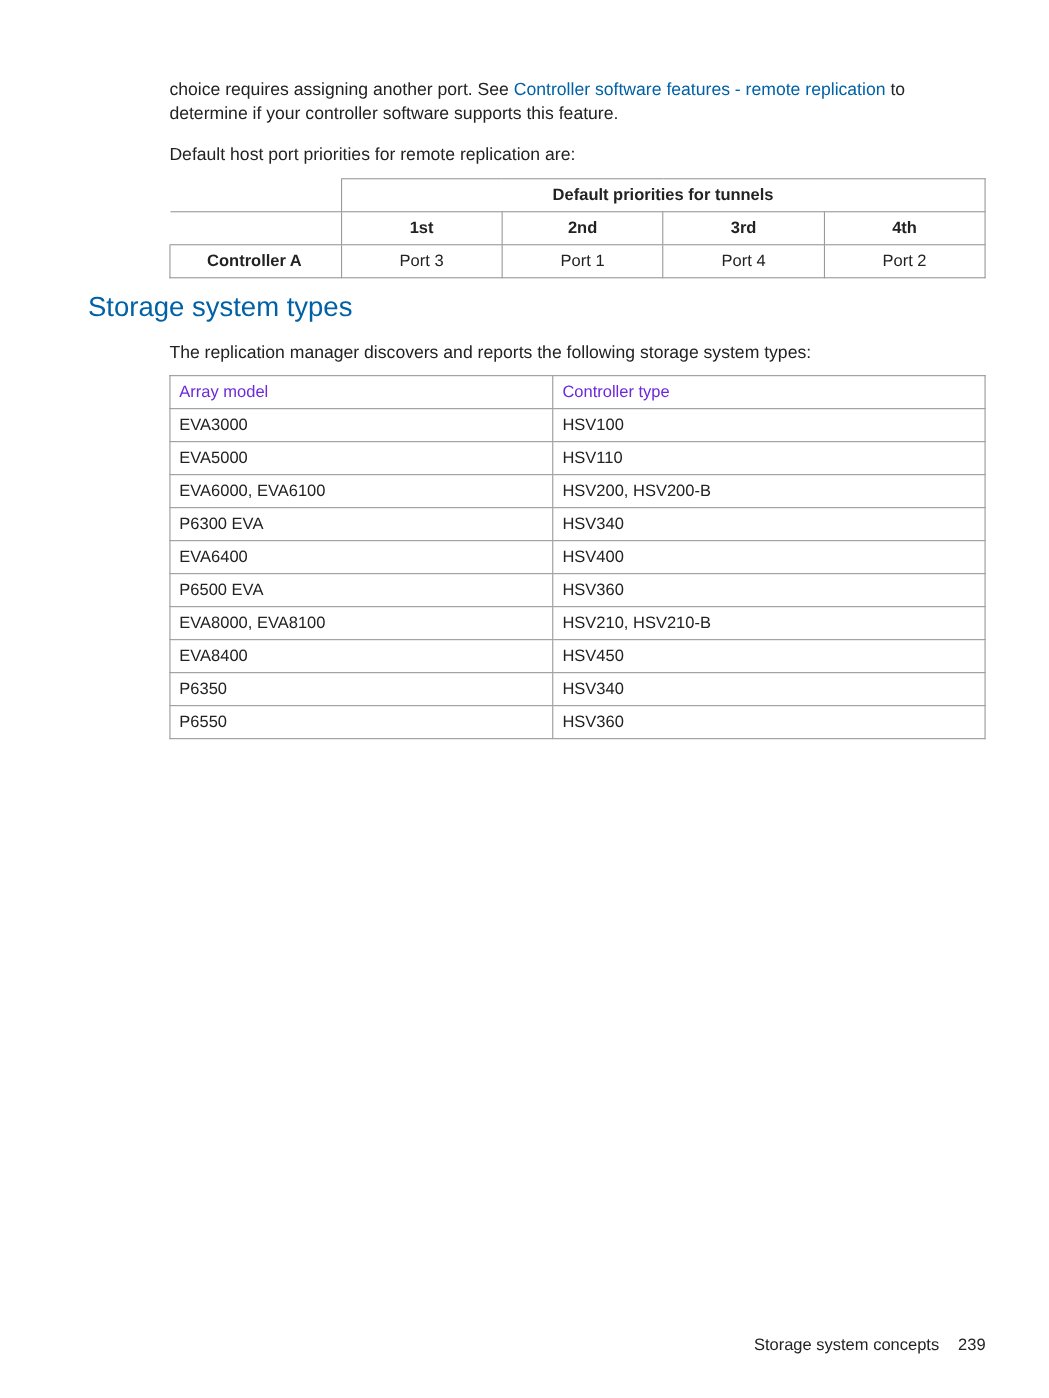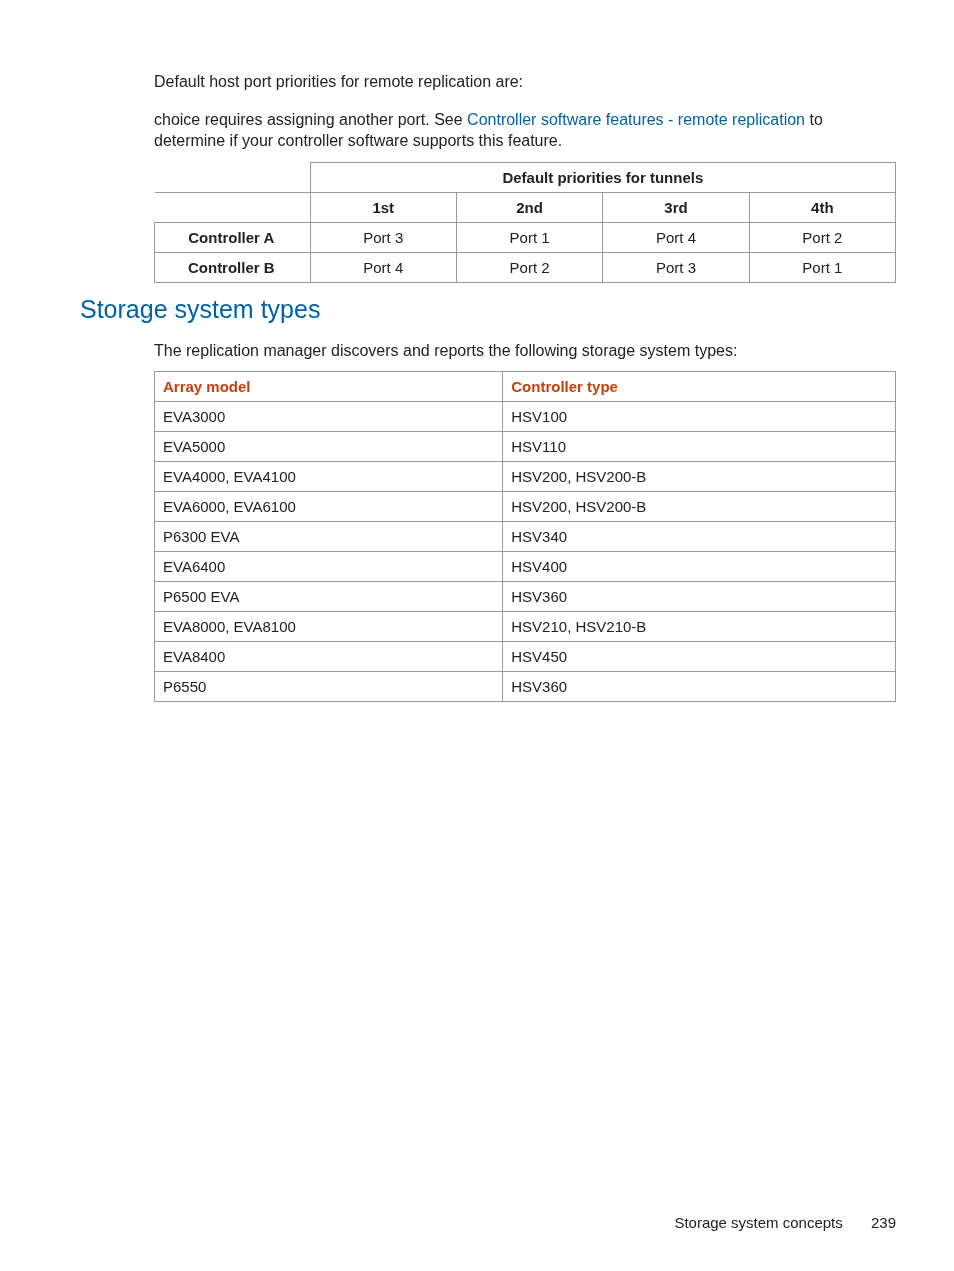--- a/index.html
+++ b/index.html
@@ -60,47 +60,47 @@
   table.priorities-table td.val {
     text-align: center;
   }
   table.priorities-table th {
     text-align: center;
     font-weight: bold;
     padding: 6px 4px;
   }
   table.storage-table th {
     text-align: left;
-    color: #c2410c;
-    font-weight: bold;
+    color: #6d28d9;
+    font-weight: normal;
     padding-left: 8px;
   }
   table.storage-table td {
     padding-left: 8px;
   }
 
   .footer {
     position: absolute;
     bottom: 40px;
     right: 58px;
     font-size: 15px;
   }
   .footer .pnum {
-    margin-left: 24px;
+    margin-left: 13px;
   }
 </style>
 </head>
 <body>
 
 <div class="page">
   <div class="content">
-    <p class="para">Default host port priorities for remote replication are:</p>
     <p class="para">
       <span>choice requires assigning another port. See </span><a href="#" class="link">Controller software features - remote replication</a><span> to determine if your controller software supports this feature.</span>
     </p>
+    <p class="para">Default host port priorities for remote replication are:</p>
 
     <table class="priorities-table">
       <colgroup>
         <col style="width:21%">
         <col style="width:19.75%">
         <col style="width:19.75%">
         <col style="width:19.75%">
         <col style="width:19.75%">
       </colgroup>
       <thead>
@@ -116,27 +116,20 @@
           <th>4th</th>
         </tr>
       </thead>
       <tbody>
         <tr>
           <td class="rowlabel">Controller A</td>
           <td class="val">Port 3</td>
           <td class="val">Port 1</td>
           <td class="val">Port 4</td>
           <td class="val">Port 2</td>
-        </tr>
-        <tr>
-          <td class="rowlabel">Controller B</td>
-          <td class="val">Port 4</td>
-          <td class="val">Port 2</td>
-          <td class="val">Port 3</td>
-          <td class="val">Port 1</td>
         </tr>
       </tbody>
     </table>
   </div>
 
   <h2 class="section-heading">Storage system types</h2>
 
   <div class="content">
     <p class="para">The replication manager discovers and reports the following storage system types:</p>
 
@@ -154,24 +147,20 @@
       <tbody id="storage-body">
       <tr>
             <td>EVA3000</td>
             <td>HSV100</td>
           </tr>
           <tr>
             <td>EVA5000</td>
             <td>HSV110</td>
           </tr>
           <tr>
-            <td>EVA4000, EVA4100</td>
-            <td>HSV200, HSV200-B</td>
-          </tr>
-          <tr>
             <td>EVA6000, EVA6100</td>
             <td>HSV200, HSV200-B</td>
           </tr>
           <tr>
             <td>P6300 EVA</td>
             <td>HSV340</td>
           </tr>
           <tr>
             <td>EVA6400</td>
             <td>HSV400</td>
@@ -182,20 +171,24 @@
           </tr>
           <tr>
             <td>EVA8000, EVA8100</td>
             <td>HSV210, HSV210-B</td>
           </tr>
           <tr>
             <td>EVA8400</td>
             <td>HSV450</td>
           </tr>
           <tr>
+            <td>P6350</td>
+            <td>HSV340</td>
+          </tr>
+          <tr>
             <td>P6550</td>
             <td>HSV360</td>
           </tr>
         </tbody>
     </table>
   </div>
 
   <div class="footer">
     <span>Storage system concepts</span>
     <span class="pnum">239</span>

